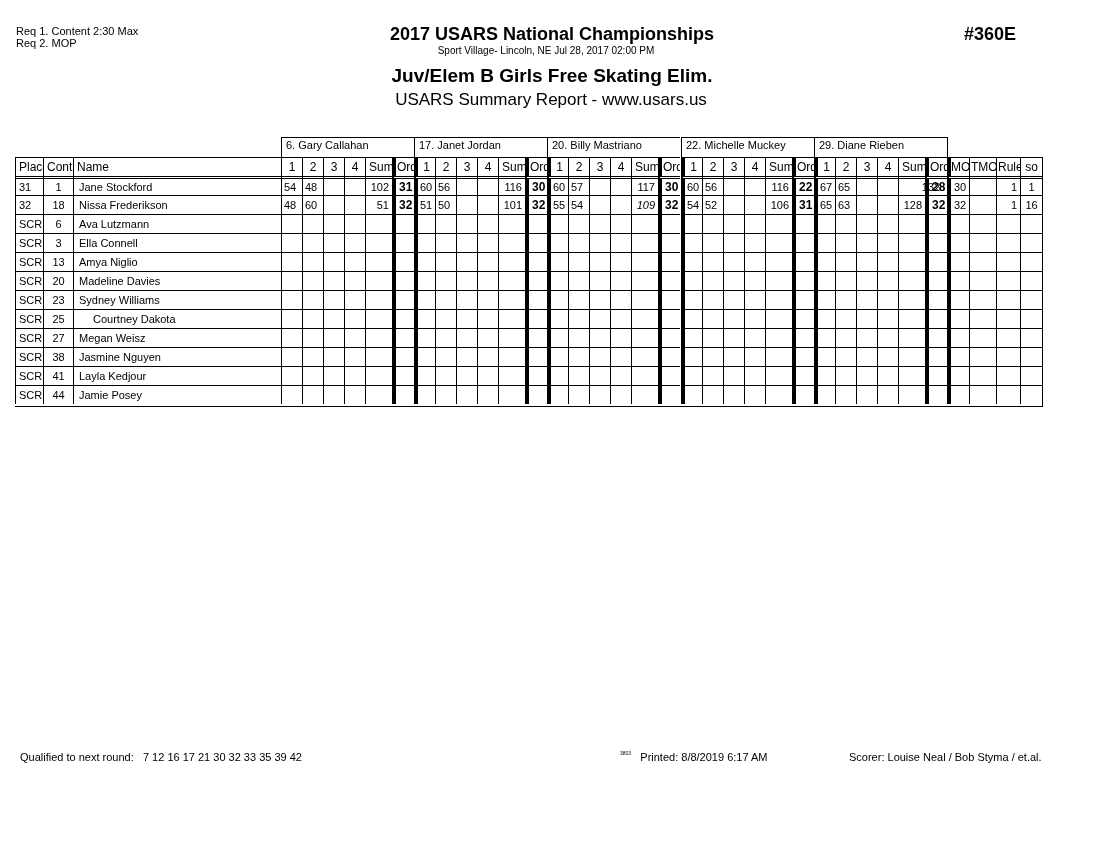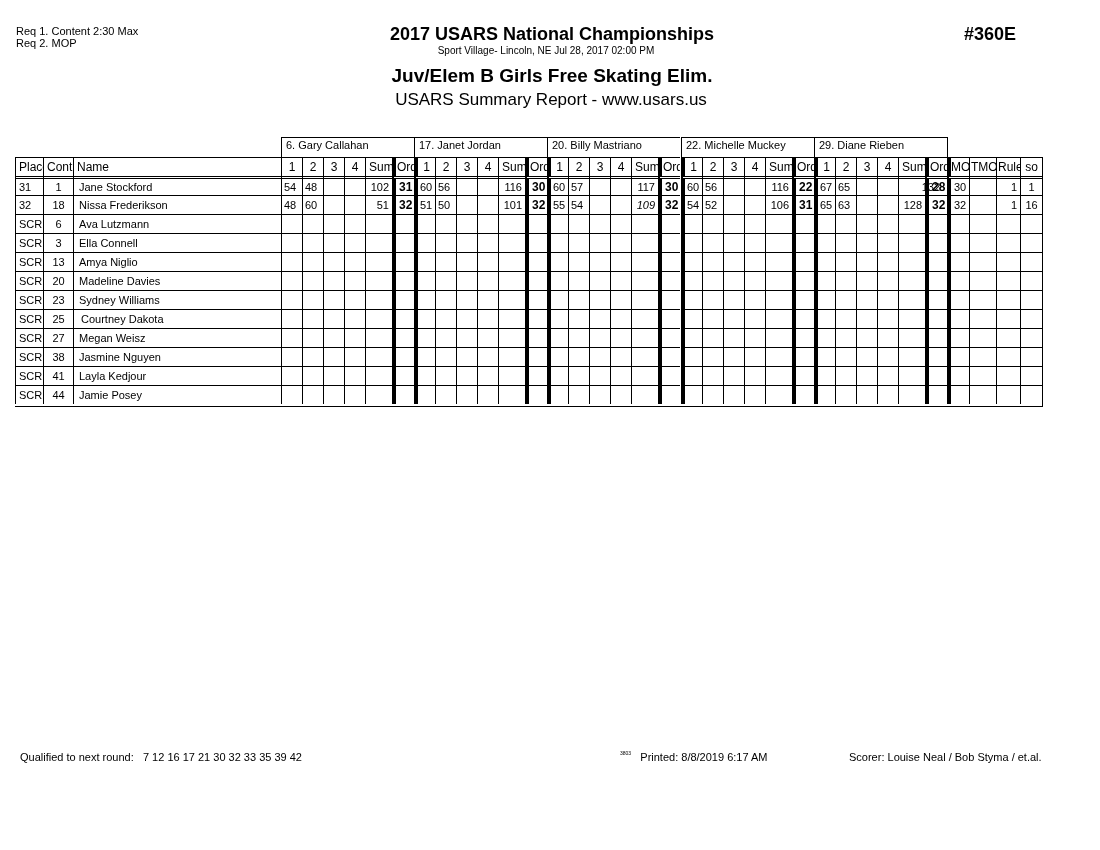--- a/index.html
+++ b/index.html
@@ -335,21 +335,21 @@
     <div class="cell " style="left: 856px; top: 290px; width: 21px; height: 19px; padding: 0px 2px;"></div>
     <div class="cell " style="left: 877px; top: 290px; width: 21px; height: 19px; padding: 0px 2px;"></div>
     <div class="cell r" style="left: 898px; top: 290px; width: 27px; height: 19px;"></div>
     <div class="cell r b" style="left: 925px; top: 290px; width: 22px; height: 19px; border-left: 4px solid rgb(0, 0, 0); padding-right: 2px;"></div>
     <div class="cell c" style="left: 947px; top: 290px; width: 22px; height: 19px; border-left: 4px solid rgb(0, 0, 0); padding: 0px 3px;"></div>
     <div class="cell r" style="left: 969px; top: 290px; width: 27px; height: 19px; padding: 0px 3px;"></div>
     <div class="cell r" style="left: 996px; top: 290px; width: 24px; height: 19px; padding: 0px 3px;"></div>
     <div class="cell c" style="left: 1020px; top: 290px; width: 22px; height: 19px; padding: 0px 3px;"></div>
     <div class="cell " style="left: 15px; top: 309px; width: 28px; height: 19px;">SCR</div>
     <div class="cell c" style="left: 43px; top: 309px; width: 30px; height: 19px;">25</div>
-    <div class="cell " style="left: 73px; top: 309px; width: 208px; height: 19px; padding-left: 7px;">Courtney Dakota</div>
+    <div class="cell " style="left: 73px; top: 309px; width: 208px; height: 19px; padding-left: 19px;">Courtney Dakota</div>
     <div class="cell " style="left: 281px; top: 309px; width: 21px; height: 19px; padding: 0px 2px;"></div>
     <div class="cell " style="left: 302px; top: 309px; width: 21px; height: 19px; padding: 0px 2px;"></div>
     <div class="cell " style="left: 323px; top: 309px; width: 21px; height: 19px; padding: 0px 2px;"></div>
     <div class="cell " style="left: 344px; top: 309px; width: 21px; height: 19px; padding: 0px 2px;"></div>
     <div class="cell r" style="left: 365px; top: 309px; width: 27px; height: 19px;"></div>
     <div class="cell r b" style="left: 392px; top: 309px; width: 22px; height: 19px; border-left: 4px solid rgb(0, 0, 0); padding-right: 2px;"></div>
     <div class="cell " style="left: 414px; top: 309px; width: 21px; height: 19px; border-left: 4px solid rgb(0, 0, 0); padding: 0px 2px;"></div>
     <div class="cell " style="left: 435px; top: 309px; width: 21px; height: 19px; padding: 0px 2px;"></div>
     <div class="cell " style="left: 456px; top: 309px; width: 21px; height: 19px; padding: 0px 2px;"></div>
     <div class="cell " style="left: 477px; top: 309px; width: 21px; height: 19px; padding: 0px 2px;"></div>

